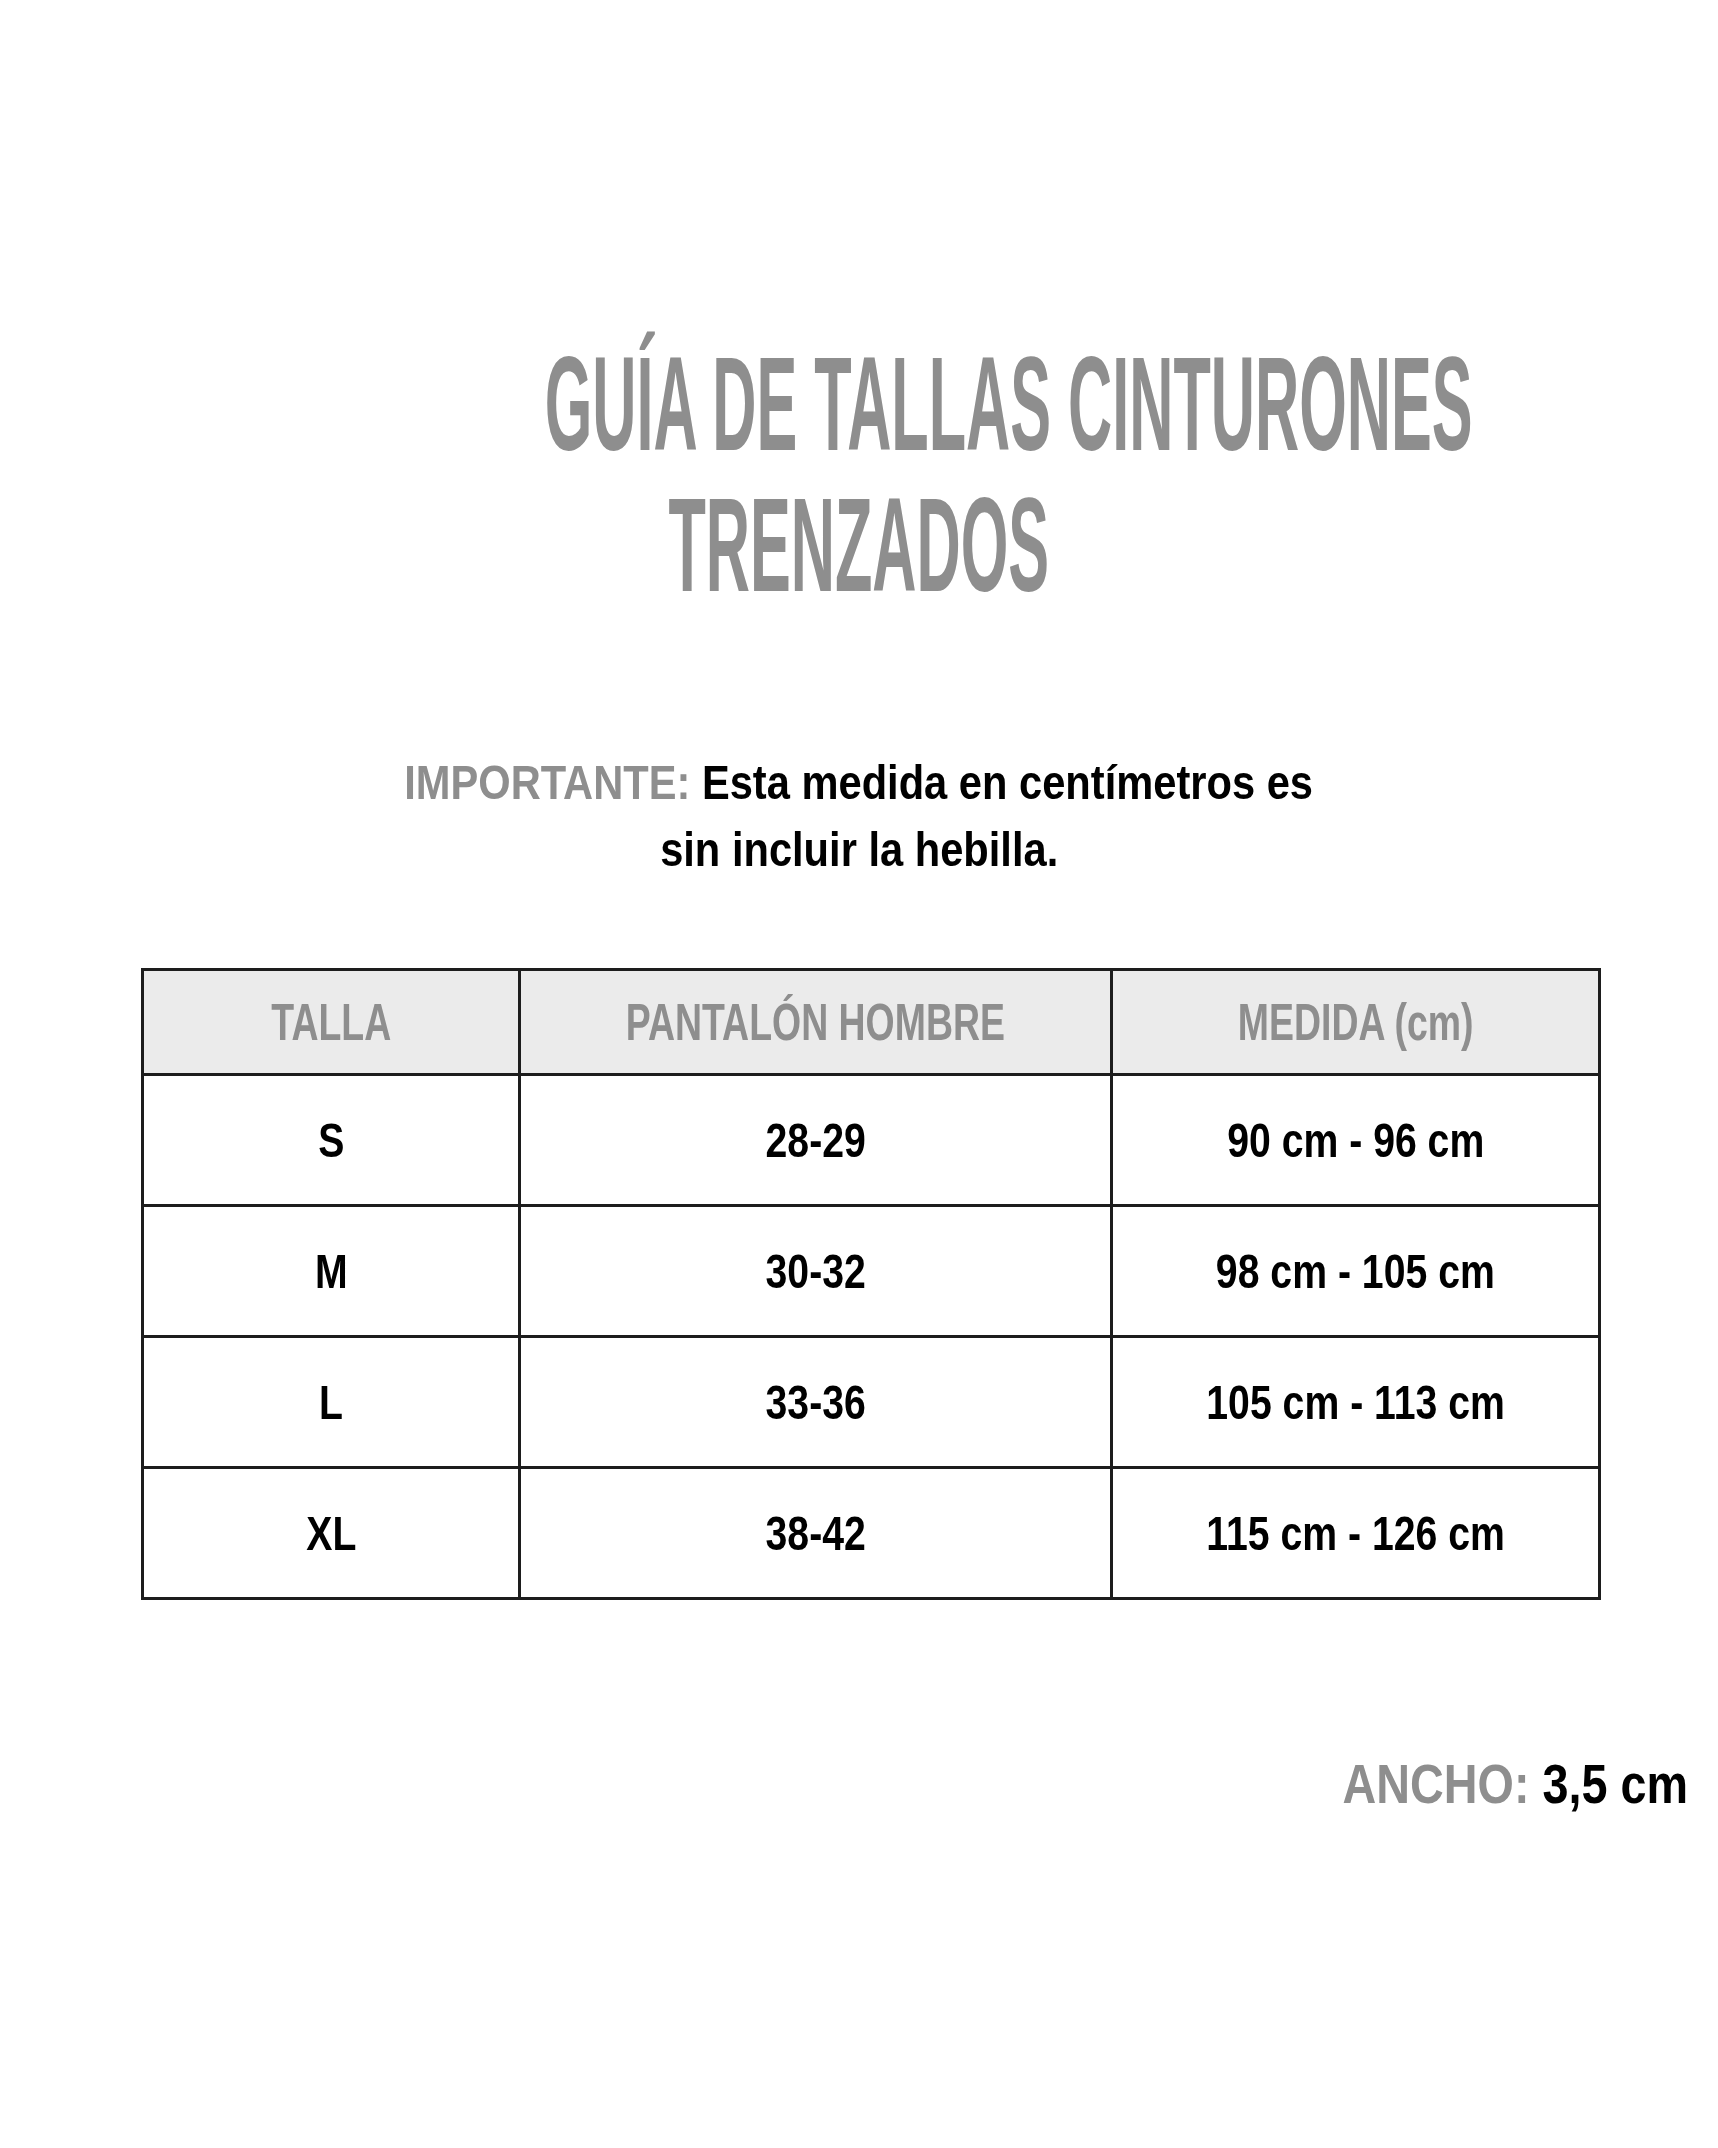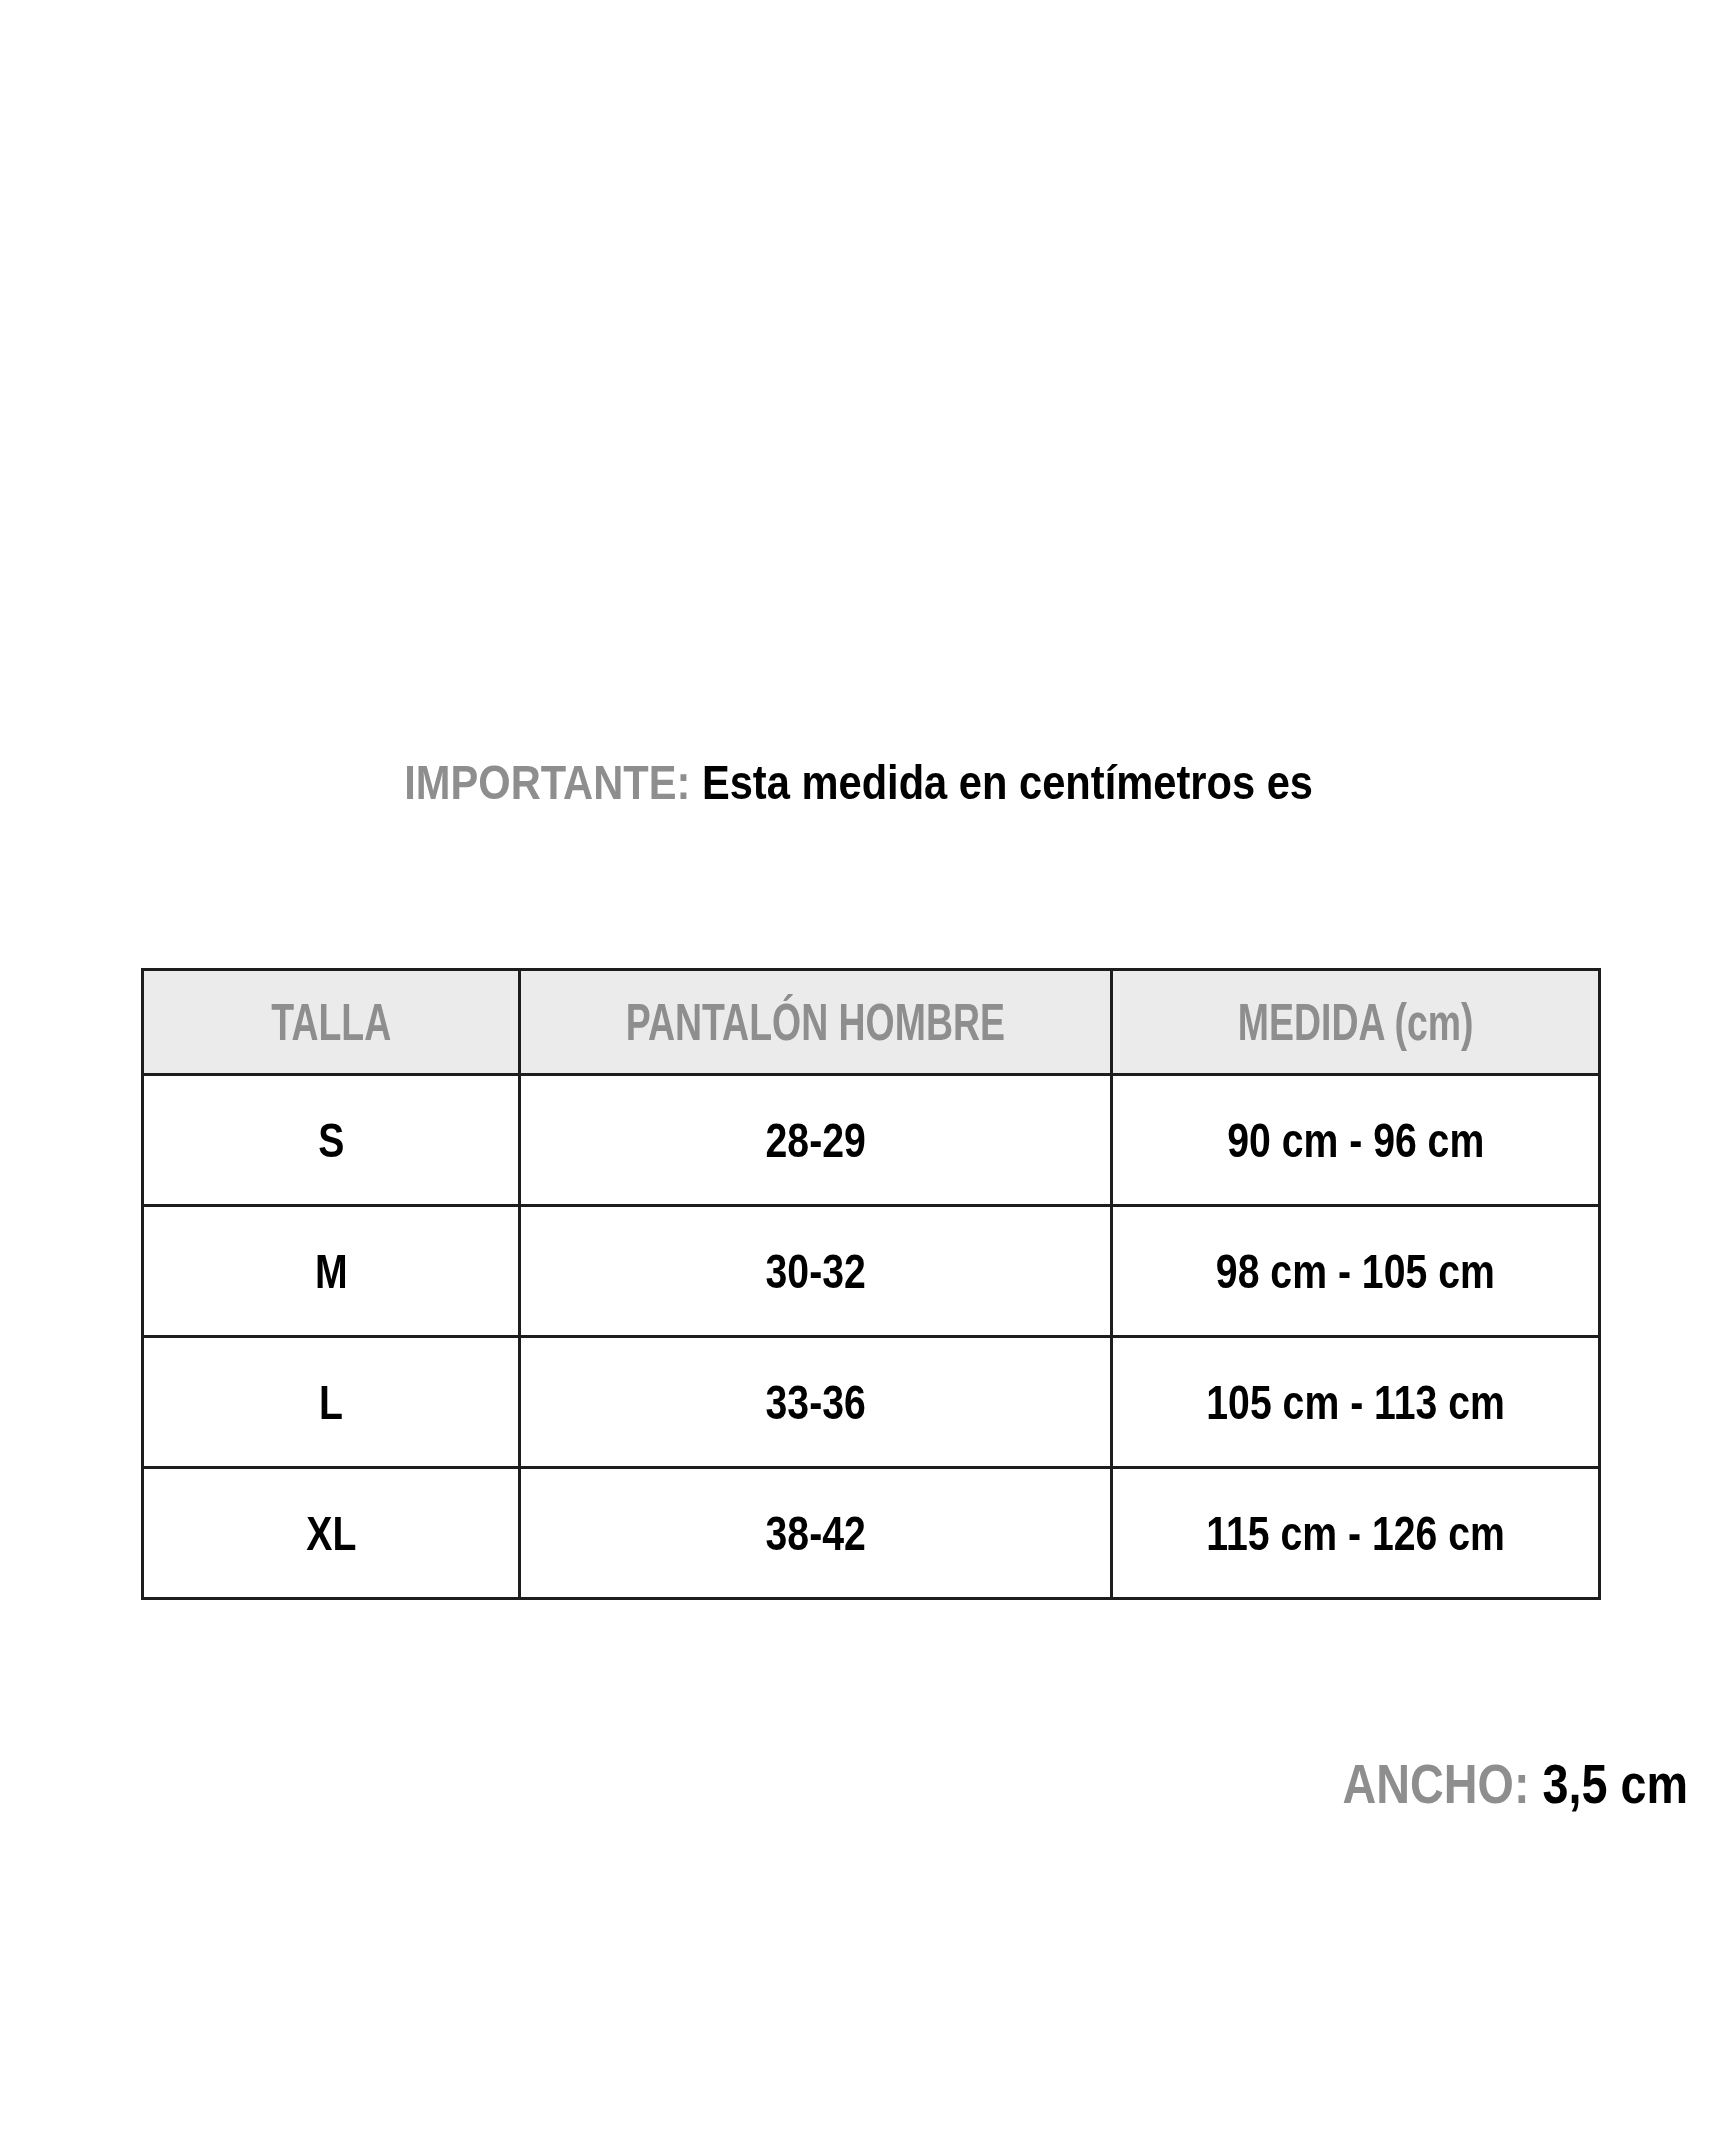--- a/index.html
+++ b/index.html
@@ -90,27 +90,38 @@
     text-align: right;
     font-size: 55px;
     color: #000000;
   }
 </style>
 </head>
 <body>
 
 <div class="page">
 
+  <div class="title-block">
+    <div>
+      <span class="cond cond-title">GUÍA DE TALLAS CINTURONES</span>
+    </div>
+    <div>
+      <span class="cond cond-title">TRENZADOS</span>
+    </div>
+  </div>
 
   <div class="note-block">
     <div>
       <span class="cond cond-note">
         <span class="gray-label">IMPORTANTE:</span>
         <span class="black-text">Esta medida en centímetros es</span>
       </span>
+    </div>
+    <div>
+      <span class="cond cond-note black-text">sin incluir la hebilla.</span>
     </div>
   </div>
 
   <div class="table-wrap">
     <table class="size-table">
       <colgroup>
           <col class="c1">
           <col class="c2">
           <col class="c3">
         </colgroup>

